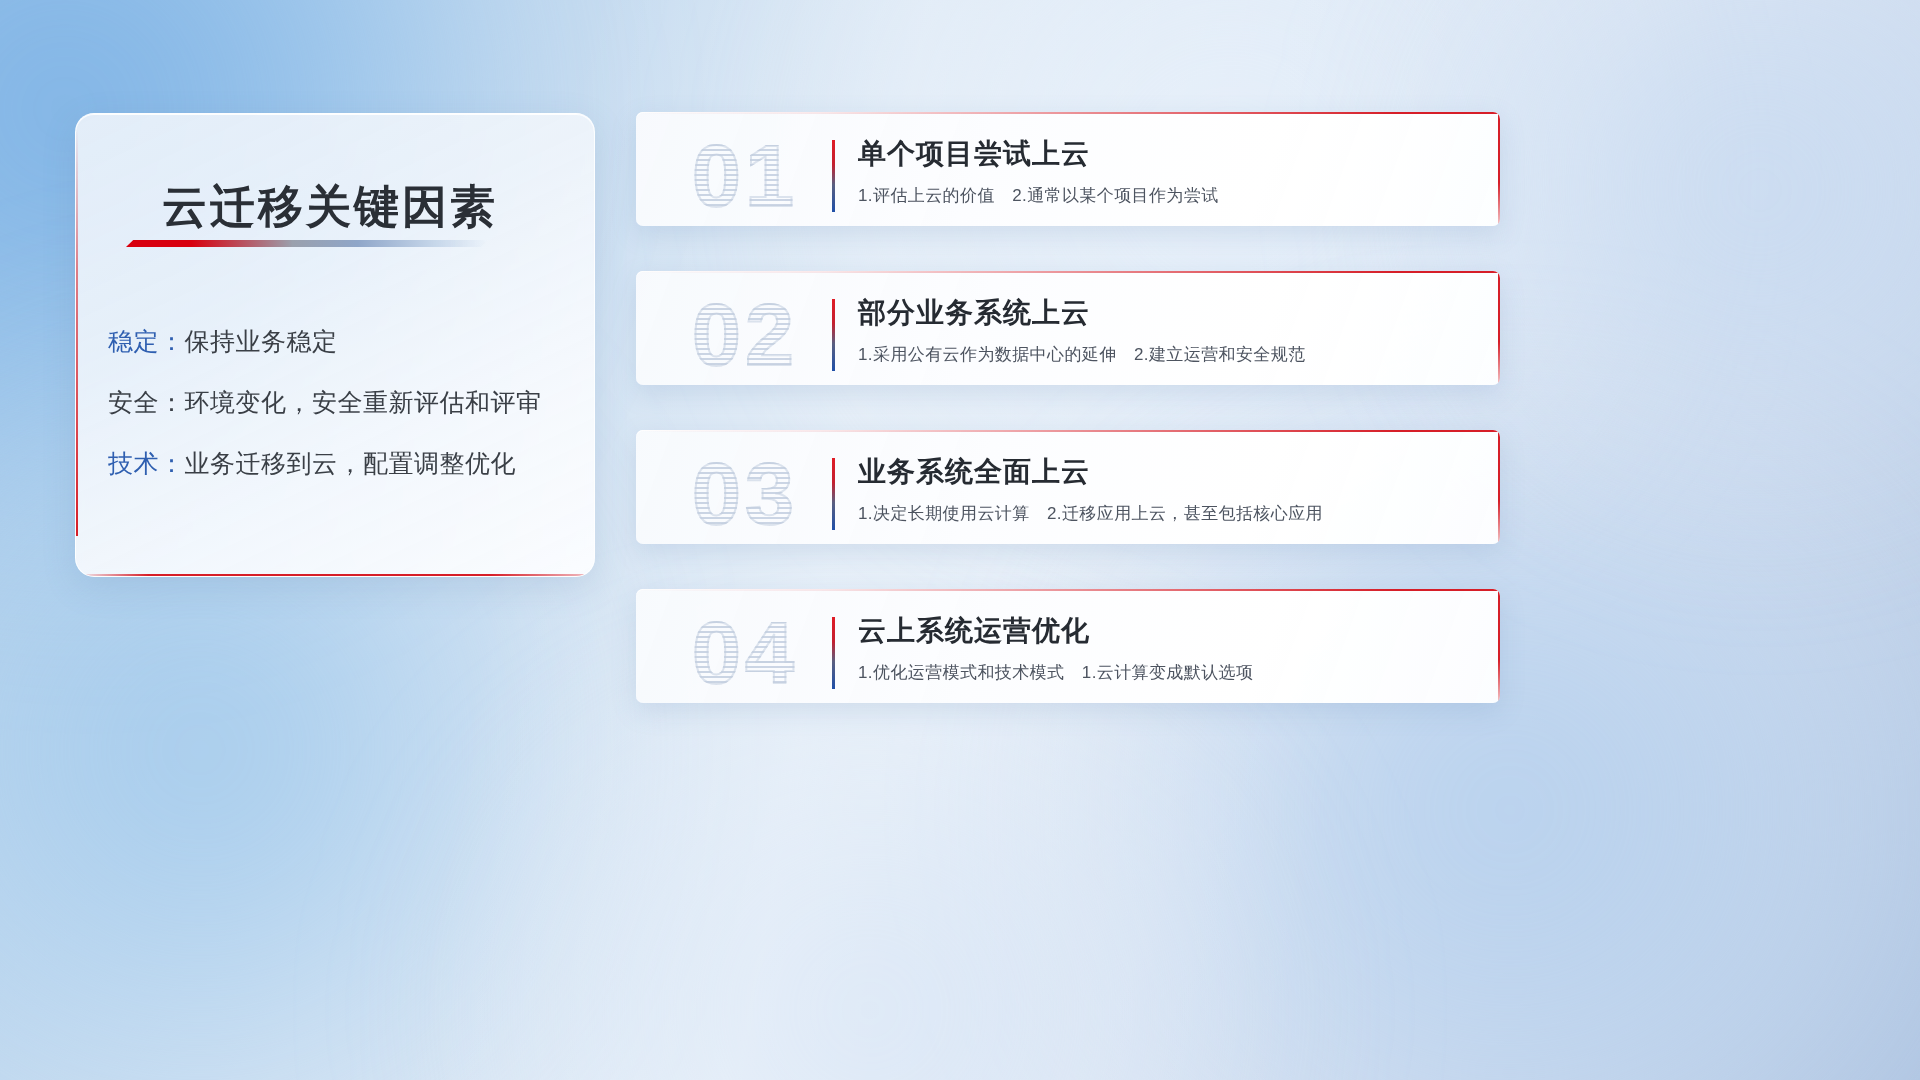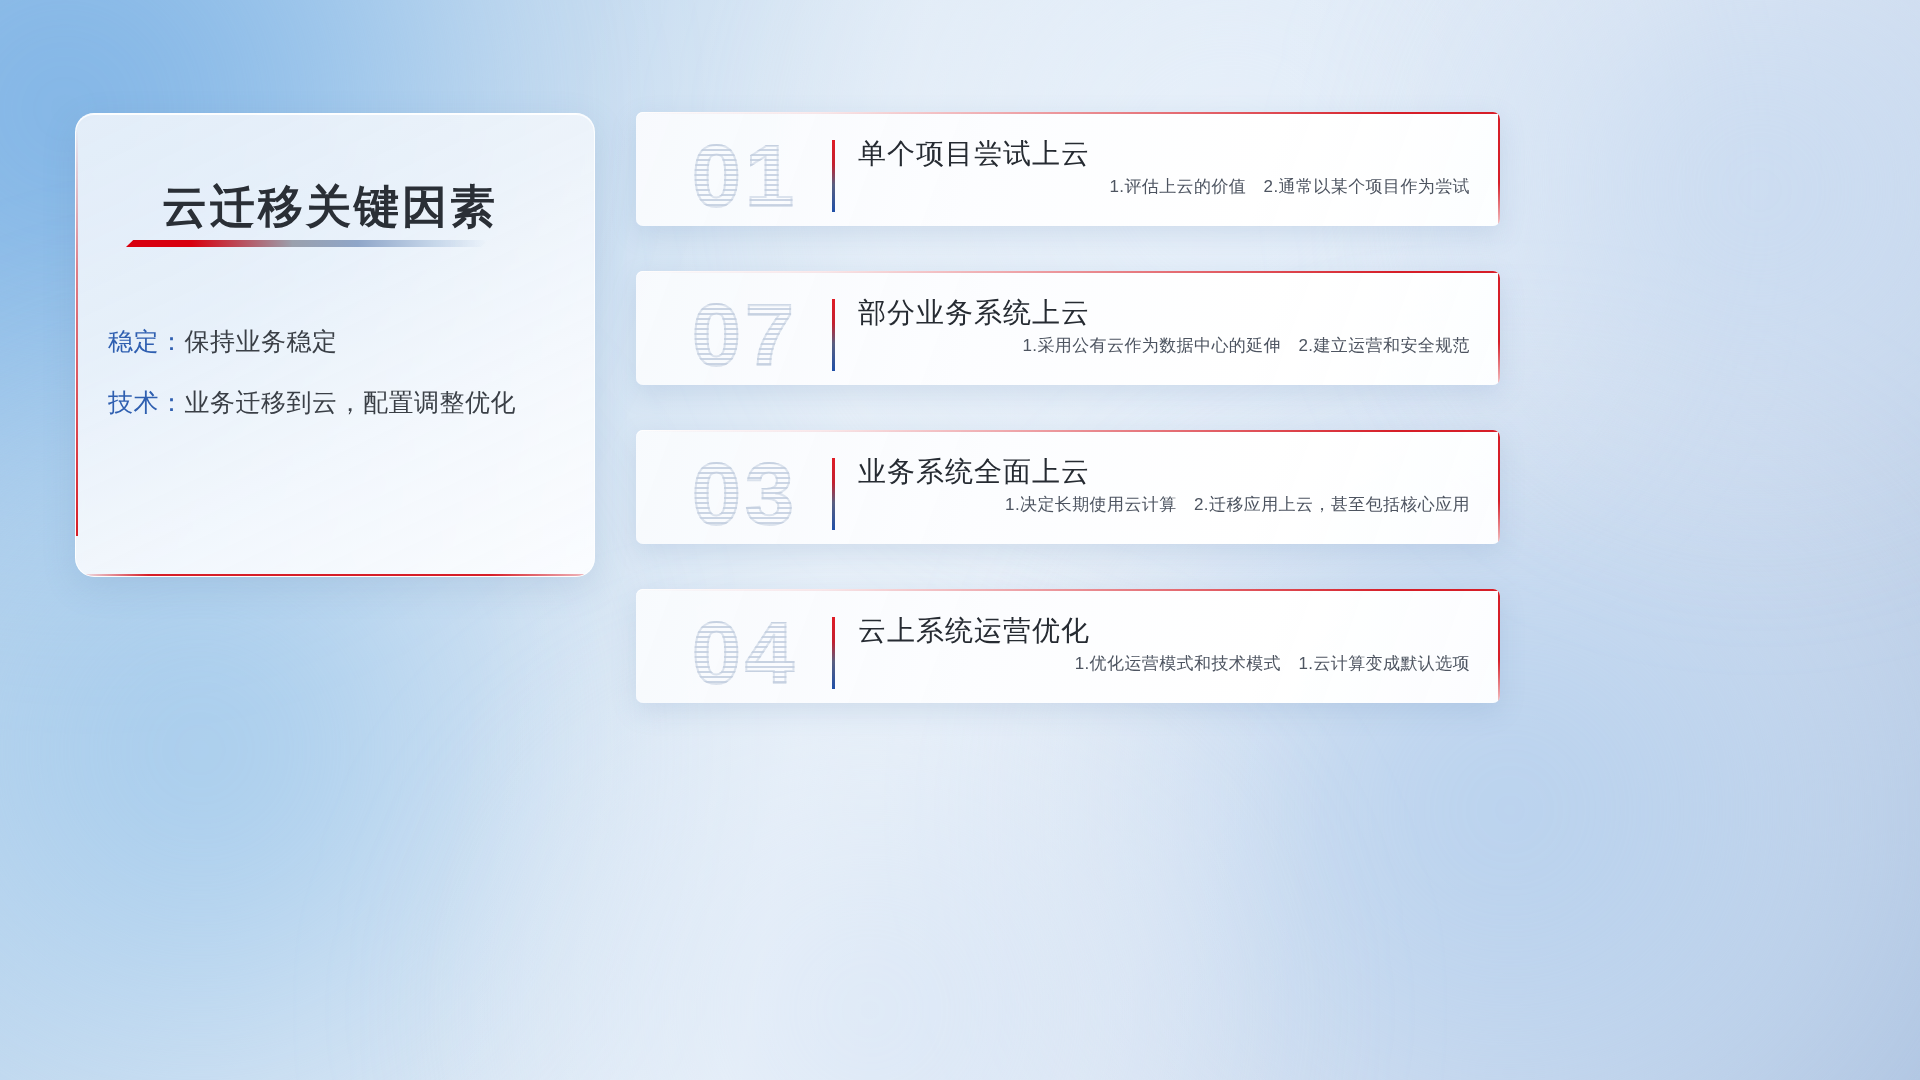--- a/index.html
+++ b/index.html
@@ -116,26 +116,26 @@
     -webkit-background-clip:text; background-clip:text;
     opacity:.55;
     user-select:none;
   }
   .step-divider {
     position:absolute; left:196px; top:28px; width:3px; height:72px;
     background:linear-gradient(180deg,#e01c26 0%,#c4202f 34%,#5a5f80 62%,#1f4fa8 100%);
   }
   .step-body { position:absolute; left:222px; top:22px; right:30px; }
   .step-title {
-    font-size:28px; font-weight:400; color:#262b32; letter-spacing:1px;
+    font-size:28px; font-weight:700; color:#262b32; letter-spacing:1px;
     line-height:40px; white-space:nowrap;
   }
   .step-desc {
-    font-size:17px; color:#4d5460; letter-spacing:.4px;
-    line-height:25px; white-space:nowrap;text-align:right;
+    margin-top:9px; font-size:17px; color:#4d5460; letter-spacing:.4px;
+    line-height:25px; white-space:nowrap;
   }
 </style>
 </head>
 <body>
 
 <div id="bg">
   <div class="bg-base"></div>
   <div class="bg-blob blob-a"></div>
   <div class="bg-blob blob-b"></div>
   <div class="bg-blob blob-c"></div>
@@ -145,35 +145,36 @@
   <div class="bg-sheen"></div>
 </div>
 
 <div id="stage">
 
   <div class="left-card">
     <div class="panel-title">云迁移关键因素</div>
     <div class="title-rule"></div>
     <div class="factor-list">
         <div class="factor-row accent"><span class="lbl">稳定：</span><span class="txt">保持业务稳定</span></div>
+        <div class="factor-row"><span class="lbl">安全：</span><span class="txt">环境变化，安全重新评估和评审</span></div>
         <div class="factor-row accent"><span class="lbl">技术：</span><span class="txt">业务迁移到云，配置调整优化</span></div>
       </div>
   </div>
 
   <div class="steps">
       <div class="step-card">
         <div class="step-num">01</div>
         <div class="step-divider"></div>
         <div class="step-body">
           <div class="step-title">单个项目尝试上云</div>
           <div class="step-desc">1.评估上云的价值　2.通常以某个项目作为尝试</div>
         </div>
       </div>
       <div class="step-card">
-        <div class="step-num">07</div>
+        <div class="step-num">02</div>
         <div class="step-divider"></div>
         <div class="step-body">
           <div class="step-title">部分业务系统上云</div>
           <div class="step-desc">1.采用公有云作为数据中心的延伸　2.建立运营和安全规范</div>
         </div>
       </div>
       <div class="step-card">
         <div class="step-num">03</div>
         <div class="step-divider"></div>
         <div class="step-body">

